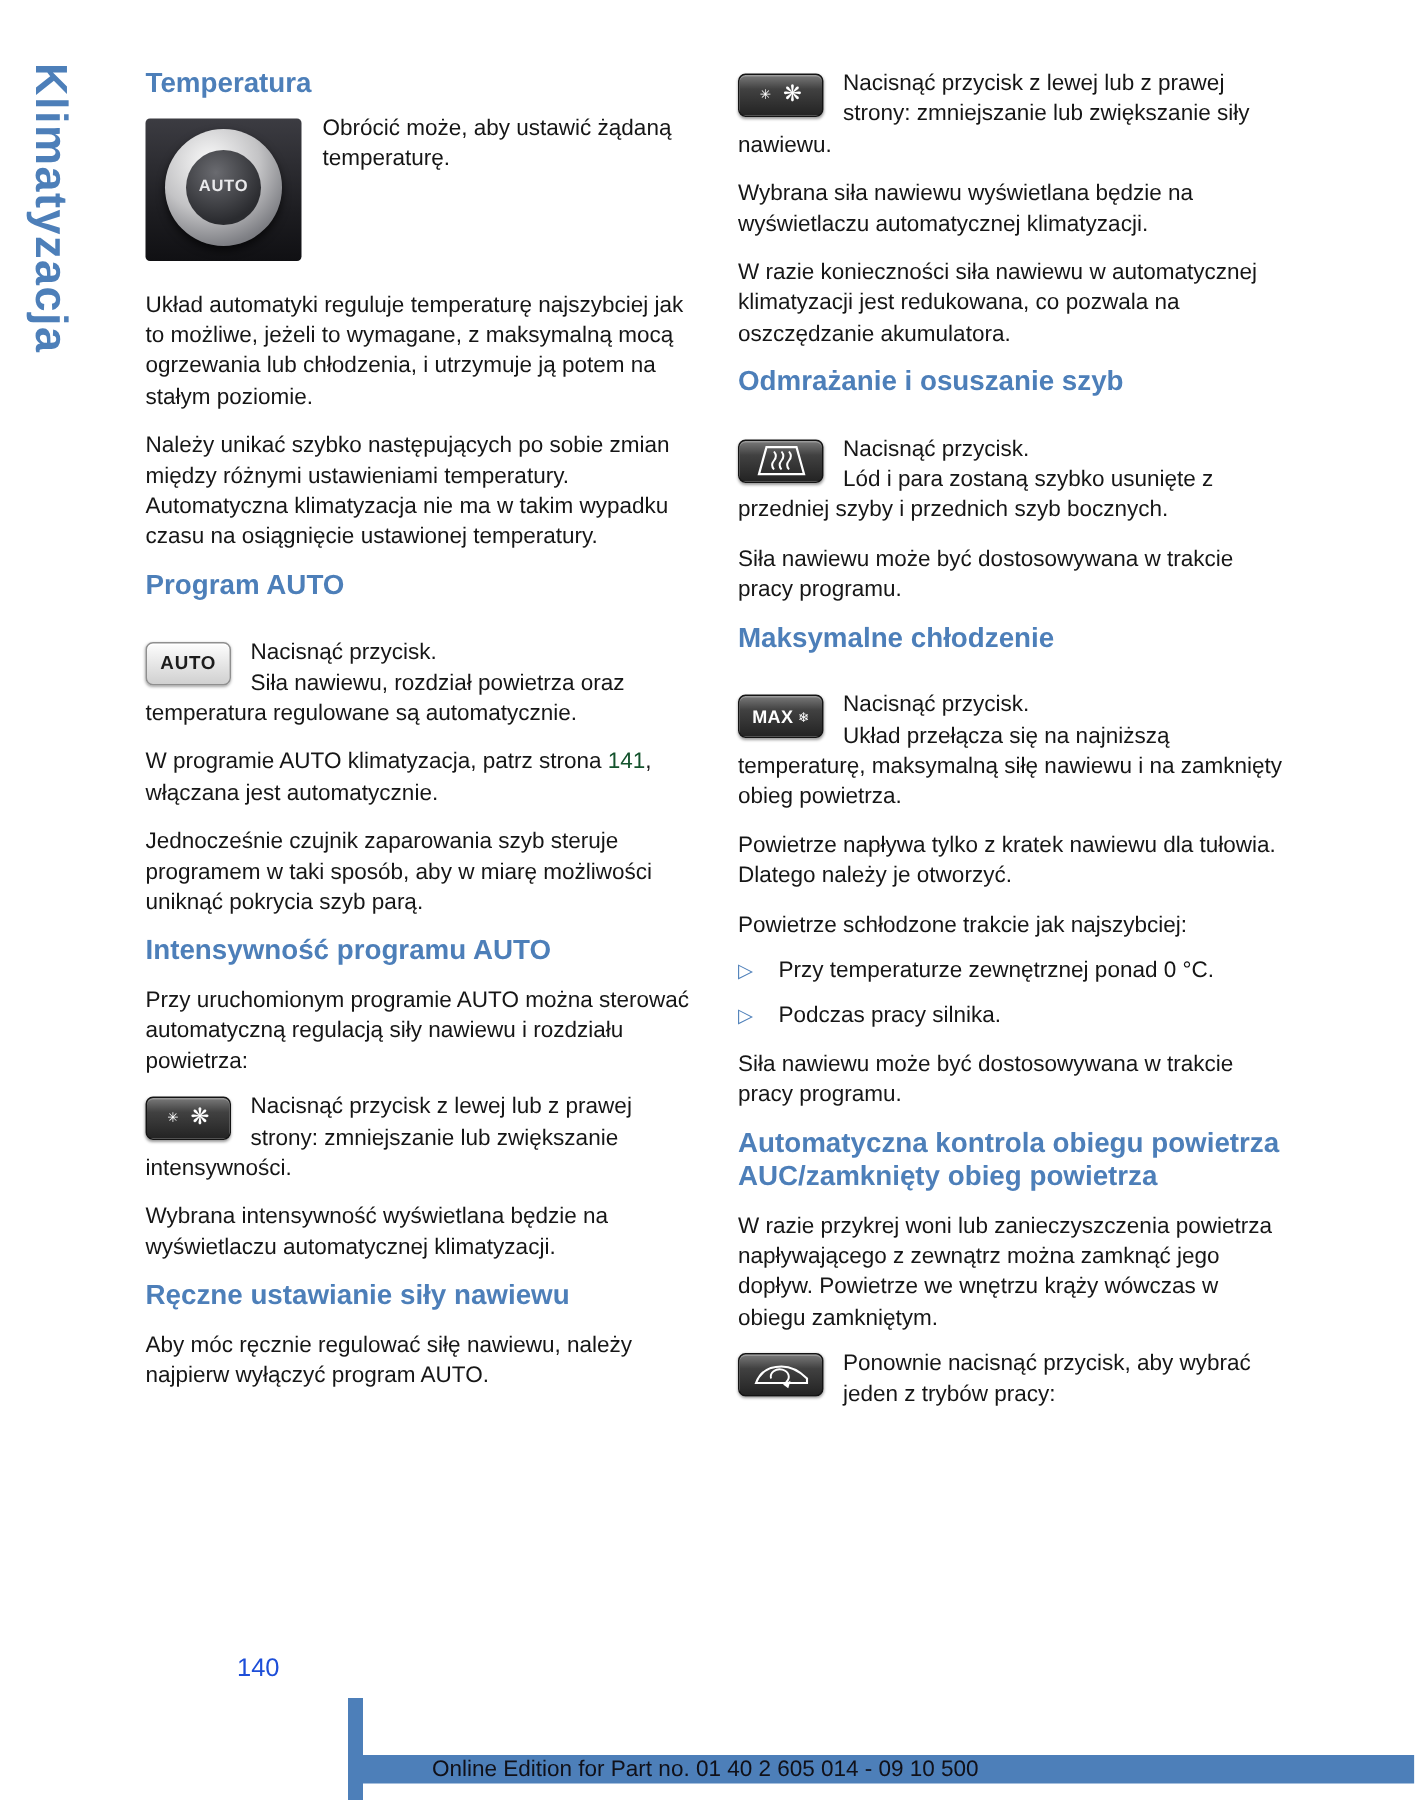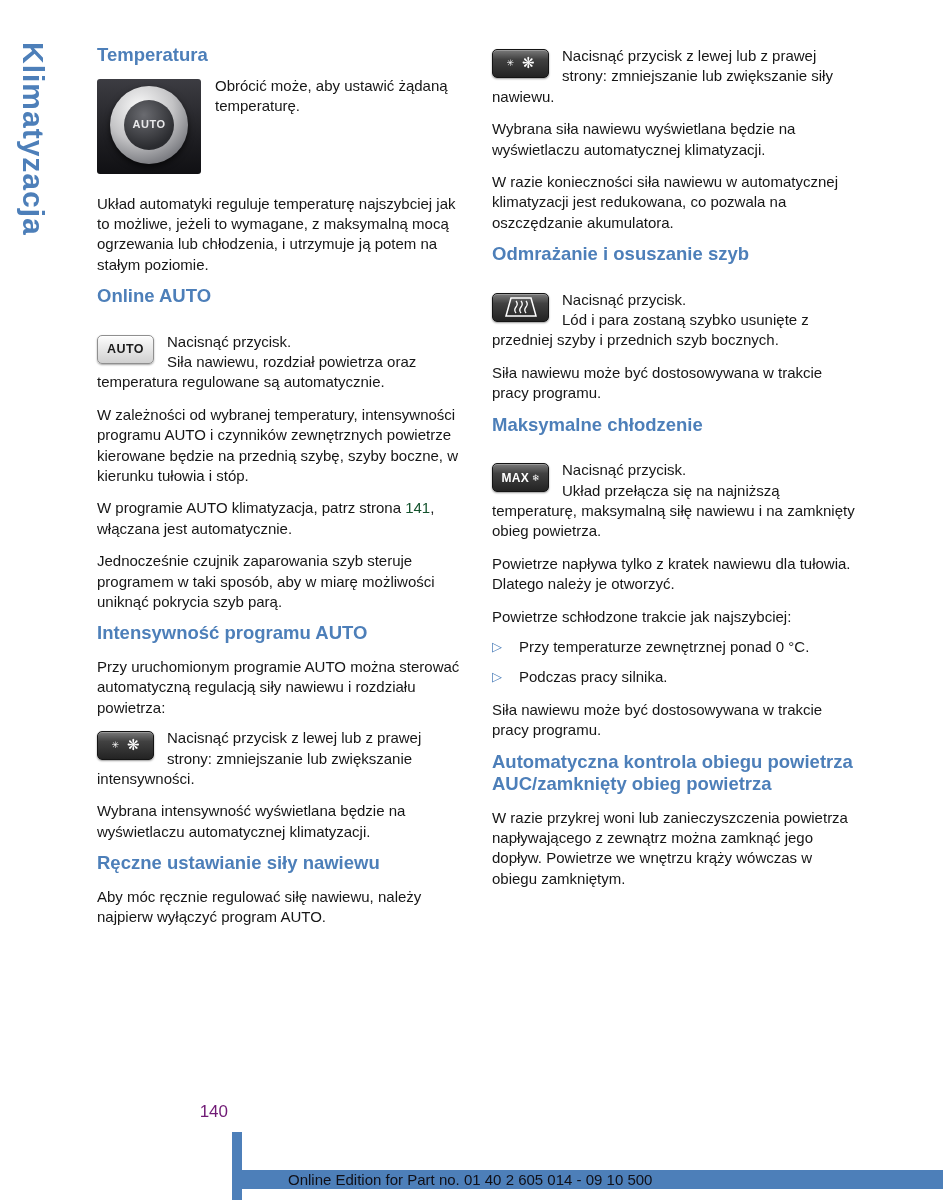--- a/index.html
+++ b/index.html
@@ -85,21 +85,21 @@
   }
   .knob-text { color:#e9e9eb; font-size:11px; font-weight:700; letter-spacing:.5px; }
 
   
   .bullet { display:flex; margin:0 0 10px; }
   .bullet-marker { flex:0 0 27px; color:#4d7fb9; font-size:13px; padding-top:1px; }
 
   
   .page-number {
     position:absolute; left:158px; top:1102px; width:70px;
-    text-align:right; font-size:17px; color:#701a75;
+    font-size:17px; color:#1d4ed8;
   }
   .footer-vbar {
     position:absolute; left:232px; top:1132px; width:10px; height:68px;
     background:#4d7fb9;
   }
   .footer-band {
     position:absolute; left:242px; top:1170px; width:701px; height:19px;
     background:#4d7fb9; display:flex; align-items:center;
     padding-left:46px; font-size:15px; color:#101018;
   }
@@ -120,32 +120,32 @@
         <div class="knob-ring">
           <div class="knob-face">
             <span class="knob-text">AUTO</span>
           </div>
         </div>
       </div>
       <span>Obrócić może, aby ustawić żądaną temperaturę.</span>
     </div>
 
     <p>Układ automatyki reguluje temperaturę najszybciej jak to możliwe, jeżeli to wymagane, z maksymalną mocą ogrzewania lub chłodzenia, i utrzymuje ją potem na stałym poziomie.</p>
-
-    <h2>Online AUTO</h2>
+    <p>Należy unikać szybko następujących po sobie zmian między różnymi ustawieniami temperatury. Automatyczna klimatyzacja nie ma w takim wypadku czasu na osiągnięcie ustawionej temperatury.</p>
+
+    <h2>Program AUTO</h2>
 
     <div class="iblock">
       <span class="key key-light">
         <span>AUTO</span>
       </span>
       <span class="instr-line">Nacisnąć przycisk.</span>
       <span>Siła nawiewu, rozdział powietrza oraz temperatura regulowane są automatycznie.</span>
     </div>
 
-    <p>W zależności od wybranej temperatury, intensywności programu AUTO i czynników zewnętrznych powietrze kierowane będzie na przednią szybę, szyby boczne, w kierunku tułowia i stóp.</p>
     <p><span>W programie AUTO klimatyzacja, patrz strona </span><a class="xref">141</a><span>, włączana jest automatycznie.</span></p>
     <p>Jednocześnie czujnik zaparowania szyb steruje programem w taki sposób, aby w miarę możliwości uniknąć pokrycia szyb parą.</p>
 
     <h2>Intensywność programu AUTO</h2>
 
     <p>Przy uruchomionym programie AUTO można sterować automatyczną regulacją siły nawiewu i rozdziału powietrza:</p>
 
     <div class="iblock">
       <span class="key key-dark">
         <span class="fan-glyph-small">✳</span>
@@ -213,20 +213,30 @@
       <span class="bullet-marker">▷</span>
       <span>Podczas pracy silnika.</span>
     </div>
 
     <p>Siła nawiewu może być dostosowywana w trakcie pracy programu.</p>
 
     <h2>Automatyczna kontrola obiegu powietrza AUC/zamknięty obieg powietrza</h2>
 
     <p>W razie przykrej woni lub zanieczyszczenia powietrza napływającego z zewnątrz można zamknąć jego dopływ. Powietrze we wnętrzu krąży wówczas w obiegu zamkniętym.</p>
 
+    <div class="iblock">
+      <span class="key key-dark">
+        <svg width="40" height="22" viewBox="0 0 40 22">
+          <path d="M3 16 C6 8 12 5 20 5 C28 5 33 9 37 13 L37 16 Z" fill="none" stroke="#ffffff" stroke-width="1.4"></path>
+          <path d="M13 13 a6 5 0 1 1 10 2.5" fill="none" stroke="#ffffff" stroke-width="1.3"></path>
+          <path d="M21 17 L26 14.5 L24.5 19.5 Z" fill="#ffffff"></path>
+        </svg>
+      </span>
+      <span>Ponownie nacisnąć przycisk, aby wybrać jeden z trybów pracy:</span>
+    </div>
 
   </div>
 
   <div class="page-number">140</div>
   <div class="footer-vbar"></div>
   <div class="footer-band">
     <span>Online Edition for Part no. 01 40 2 605 014 - 09 10 500</span>
   </div>
 
 </div>

